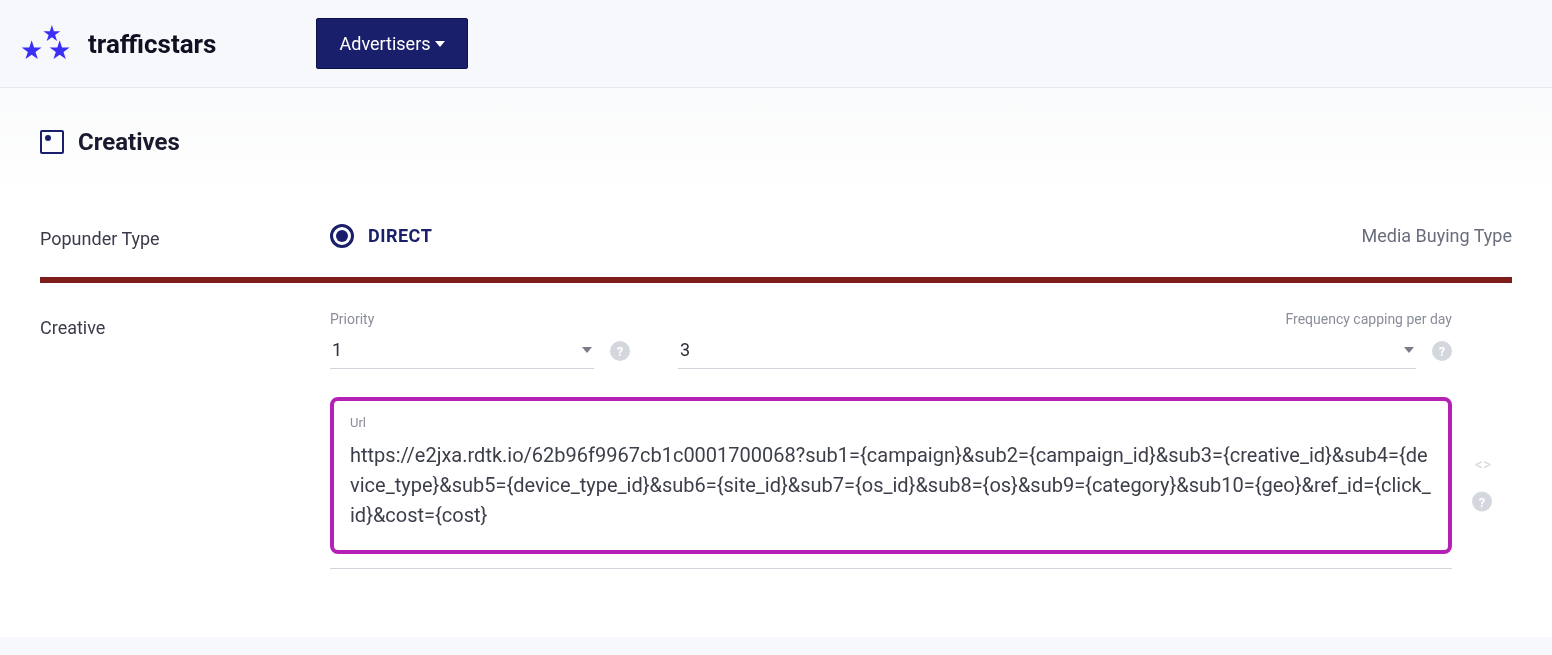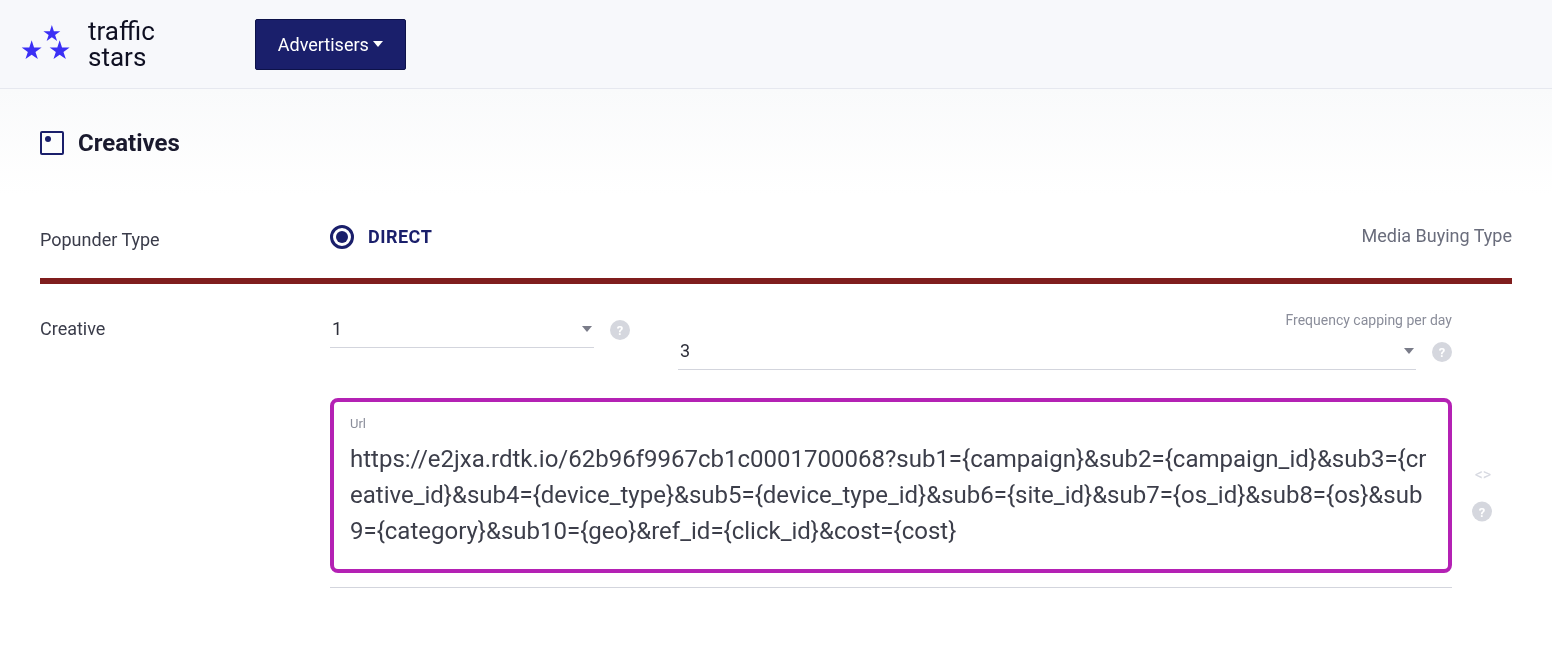--- a/index.html
+++ b/index.html
@@ -47,23 +47,22 @@
       left: 0px;
       font-size: 26px;
     }
     .star-br {
       bottom: 4px;
       left: 28px;
       font-size: 26px;
     }
     .logo-text {
       display: flex;
-      flex-direction: column;
       line-height: 1;
-      font-weight: 400;
+      font-weight: 700;
       font-size: 26px;
       color: #0f1022;
     }
     .nav-dropdown {
       background: #1a1f6b;
       color: #fff;
       border: 1px solid #0d1249;
       padding: 14px 22px;
       font-size: 18px;
       display: flex;
@@ -130,20 +129,21 @@
       width: 290px;
       font-size: 18px;
       color: #3a3c4a;
       flex-shrink: 0;
       align-self: flex-start;
       padding-top: 6px;
     }
     .row-content {
       flex: 1;
       display: flex;
+      align-items: center;
     }
     .radio-group {
       display: flex;
       align-items: center;
       gap: 14px;
       cursor: pointer;
     }
     .radio-outer {
       width: 24px;
       height: 24px;
@@ -243,21 +243,21 @@
       padding: 14px 16px 20px 16px;
       display: flex;
       flex-direction: column;
       gap: 10px;
     }
     .url-label {
       font-size: 13px;
       color: #8a8d9a;
     }
     .url-text {
-      font-size: 24px;
+      font-size: 20px;
       color: #3c3e4a;
       line-height: 1.5;
       word-break: break-all;
       border: none;
       outline: none;
       width: 100%;
       background: transparent;
     }
     .url-side-icons {
       position: absolute;
@@ -328,20 +328,21 @@
         <span class="right-link">Media Buying Type</span>
       </div>
     </div>
 
     <div class="row creative-row no-border">
       <div class="row-label">Creative</div>
       <div class="creative-content">
         <div class="two-fields">
 
           <div class="field small">
+            <div class="field-label">Priority</div>
             <div class="select-row">
               <div class="select-wrapper">
                 <span class="select-value">1</span>
                 <span class="dropdown-caret"></span>
               </div>
               <div class="help-icon">?</div>
             </div>
           </div>
 
           <div class="field large">

